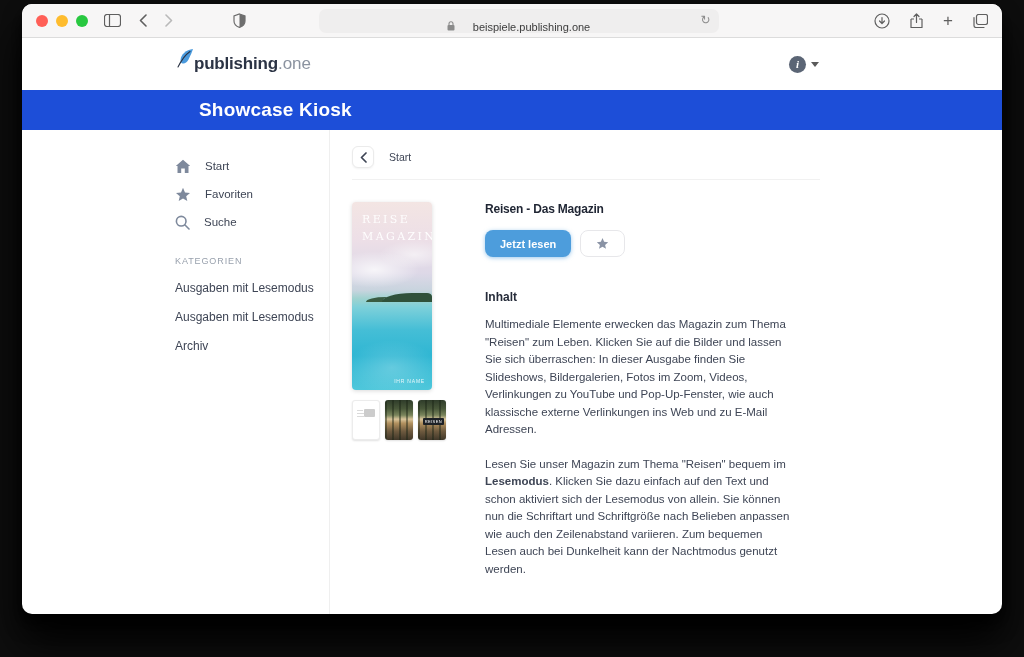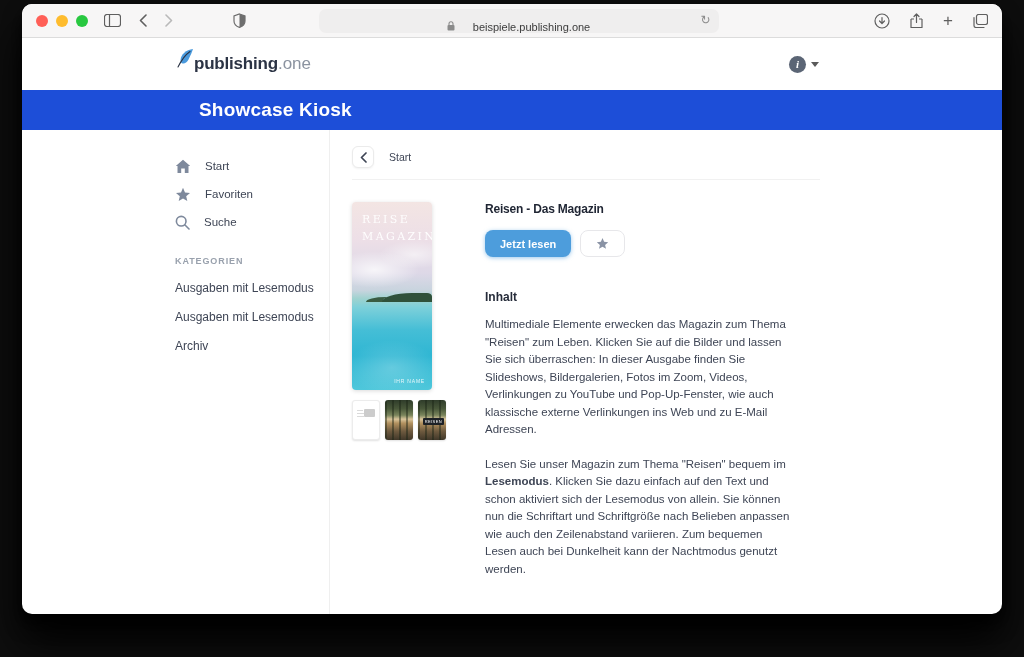--- a/index.html
+++ b/index.html
@@ -56,21 +56,21 @@
   .caret { width:0; height:0; border-left:4px solid transparent; border-right:4px solid transparent; border-top:5px solid #5a5a5a; }
   
   .banner { height:40px; }
   .banner-title { margin-left:153px; font-size:19px; font-weight:700; color:#fff; line-height:40px; letter-spacing:0.2px; }
   
   .main { display:flex; padding-left:153px; height:484px; }
   .sidebar { width:155px; border-right:1px solid #efefef; padding-top:28px; flex-shrink:0; }
   .nav-item { display:flex; align-items:center; gap:14px; height:16px; margin-bottom:12px; cursor:pointer; }
   .nav-item svg { flex-shrink:0; }
   .nav-label { font-size:11.5px; color:#3e4555; }
-  .section-label { margin-top:26px; margin-bottom:11px; font-size:9px; font-weight:700; letter-spacing:0.9px; color:#99a1ad; }
+  .section-label { margin-top:26px; margin-bottom:11px; font-size:9px; font-weight:400; letter-spacing:0.9px; color:#99a1ad; }
   .cat-item { font-size:12px; color:#3e4555; margin-top:15px; cursor:pointer; }
   
   .content { flex:1; padding:16px 0 0 22px; }
   .breadcrumb { display:flex; align-items:center; gap:15px; }
   .back-btn {
     width:22px; height:22px; background:#fff; border:1px solid #ebebeb; border-radius:6px;
     box-shadow:0 1px 2px rgba(0,0,0,.05); display:flex; align-items:center; justify-content:center; cursor:pointer;
   }
   .breadcrumb-label { font-size:10.5px; color:#3e4555; }
   .rule { border:none; border-top:1px solid #f1f1f1; margin-top:11px; width:468px; }

